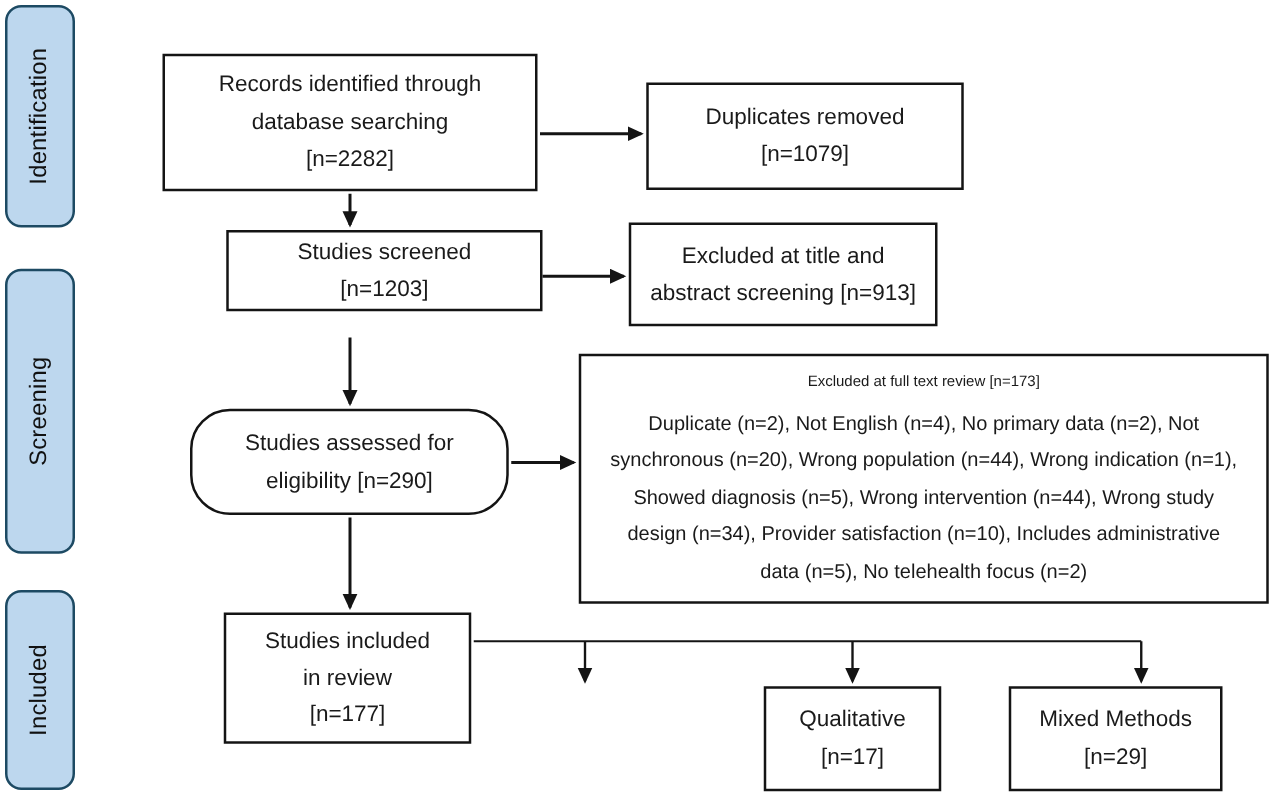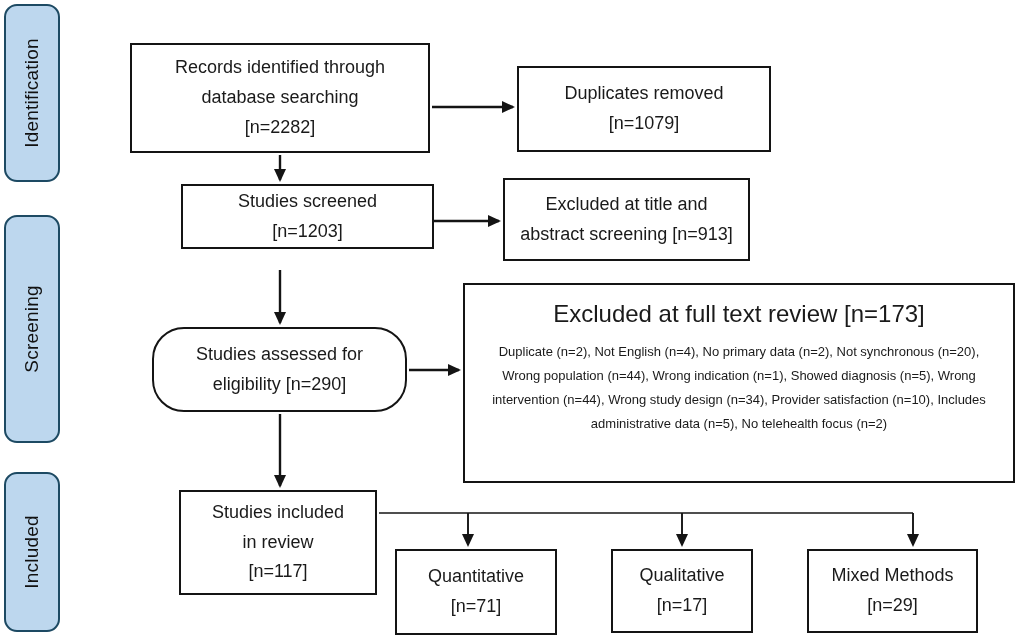--- a/index.html
+++ b/index.html
@@ -58,22 +58,22 @@
   #screened           { left: 153px; top: 184px; width: 253px; height: 65px; margin-left: 28px; }
   #excluded-title     { left: 503px; top: 178px; width: 247px; height: 83px; }
   #assessed           { left: 152px; top: 327px; width: 255px; height: 85px; border-radius: 32px; }
   #excluded-fulltext  {
     left: 463px; top: 283px; width: 552px; height: 200px;
     flex-direction: column;
     justify-content: flex-start;
     padding-top: 13px;
     white-space: normal;
   }
-  .fulltext-title   { font-size: 24px; line-height: 1.3; margin-bottom: 11px; }
-  .fulltext-details { font-size: 13px; line-height: 1.85; padding: 0 20px; text-align: center; }
+  .fulltext-title   { font-size: 12px; line-height: 1.3; margin-bottom: 11px; }
+  .fulltext-details { font-size: 16px; line-height: 1.85; padding: 0 20px; text-align: center; }
   #included           { left: 179px; top: 490px; width: 198px; height: 105px; }
   #quantitative       { left: 395px; top: 549px; width: 162px; height: 86px; }
   #qualitative        { left: 611px; top: 549px; width: 142px; height: 84px; }
   #mixed-methods      { left: 807px; top: 549px; width: 171px; height: 84px; }
 </style>
 </head>
 <body>
 
 <div class="canvas">
 
@@ -123,24 +123,22 @@
   <div class="node" id="assessed">Studies assessed for
 eligibility [n=290]</div>
 
   <div class="node" id="excluded-fulltext">
     <div class="fulltext-title">Excluded at full text review [n=173]</div>
     <div class="fulltext-details">Duplicate (n=2), Not English (n=4), No primary data (n=2), Not synchronous (n=20), Wrong population (n=44), Wrong indication (n=1), Showed diagnosis (n=5), Wrong intervention (n=44), Wrong study design (n=34), Provider satisfaction (n=10), Includes administrative data (n=5), No telehealth focus (n=2)</div>
   </div>
 
   <div class="node" id="included">Studies included
 in review
-[n=117]</div>
+[n=177]</div>
 
-  <div class="node" id="quantitative">Quantitative
-[n=71]</div>
 
   <div class="node" id="qualitative">Qualitative
 [n=17]</div>
 
   <div class="node" id="mixed-methods">Mixed Methods
 [n=29]</div>
 
 </div>
 
 </body></html>

